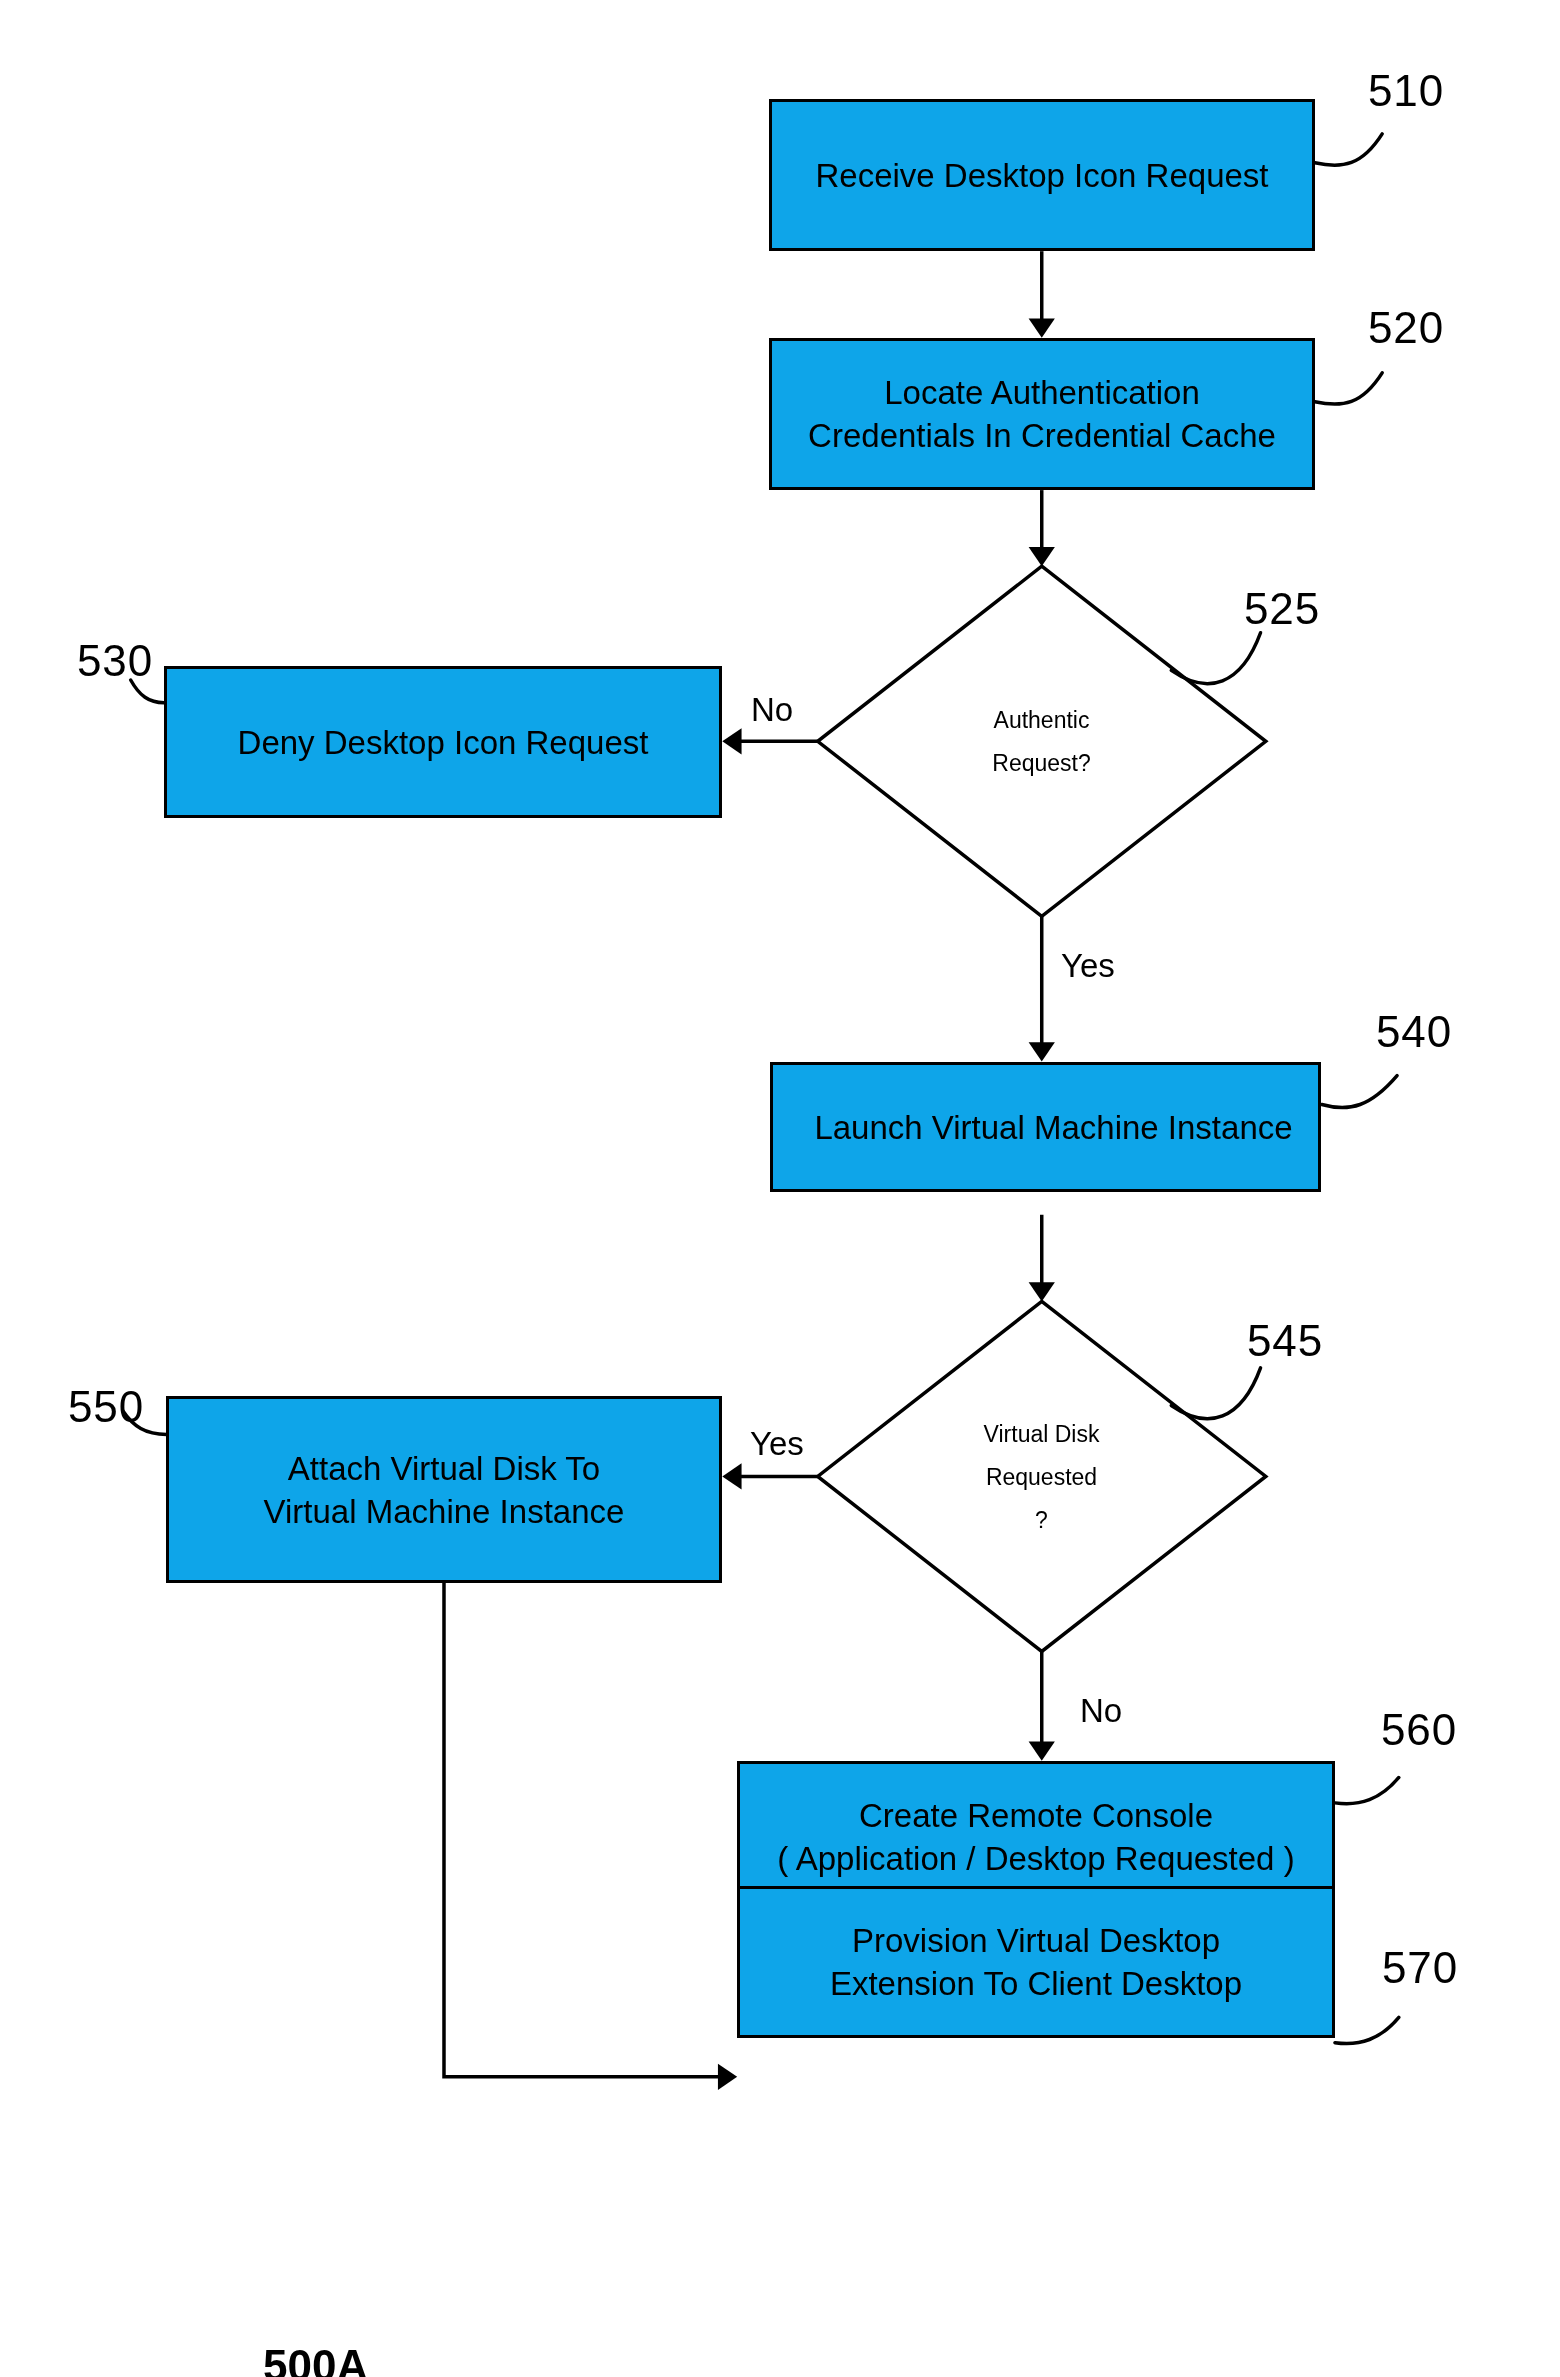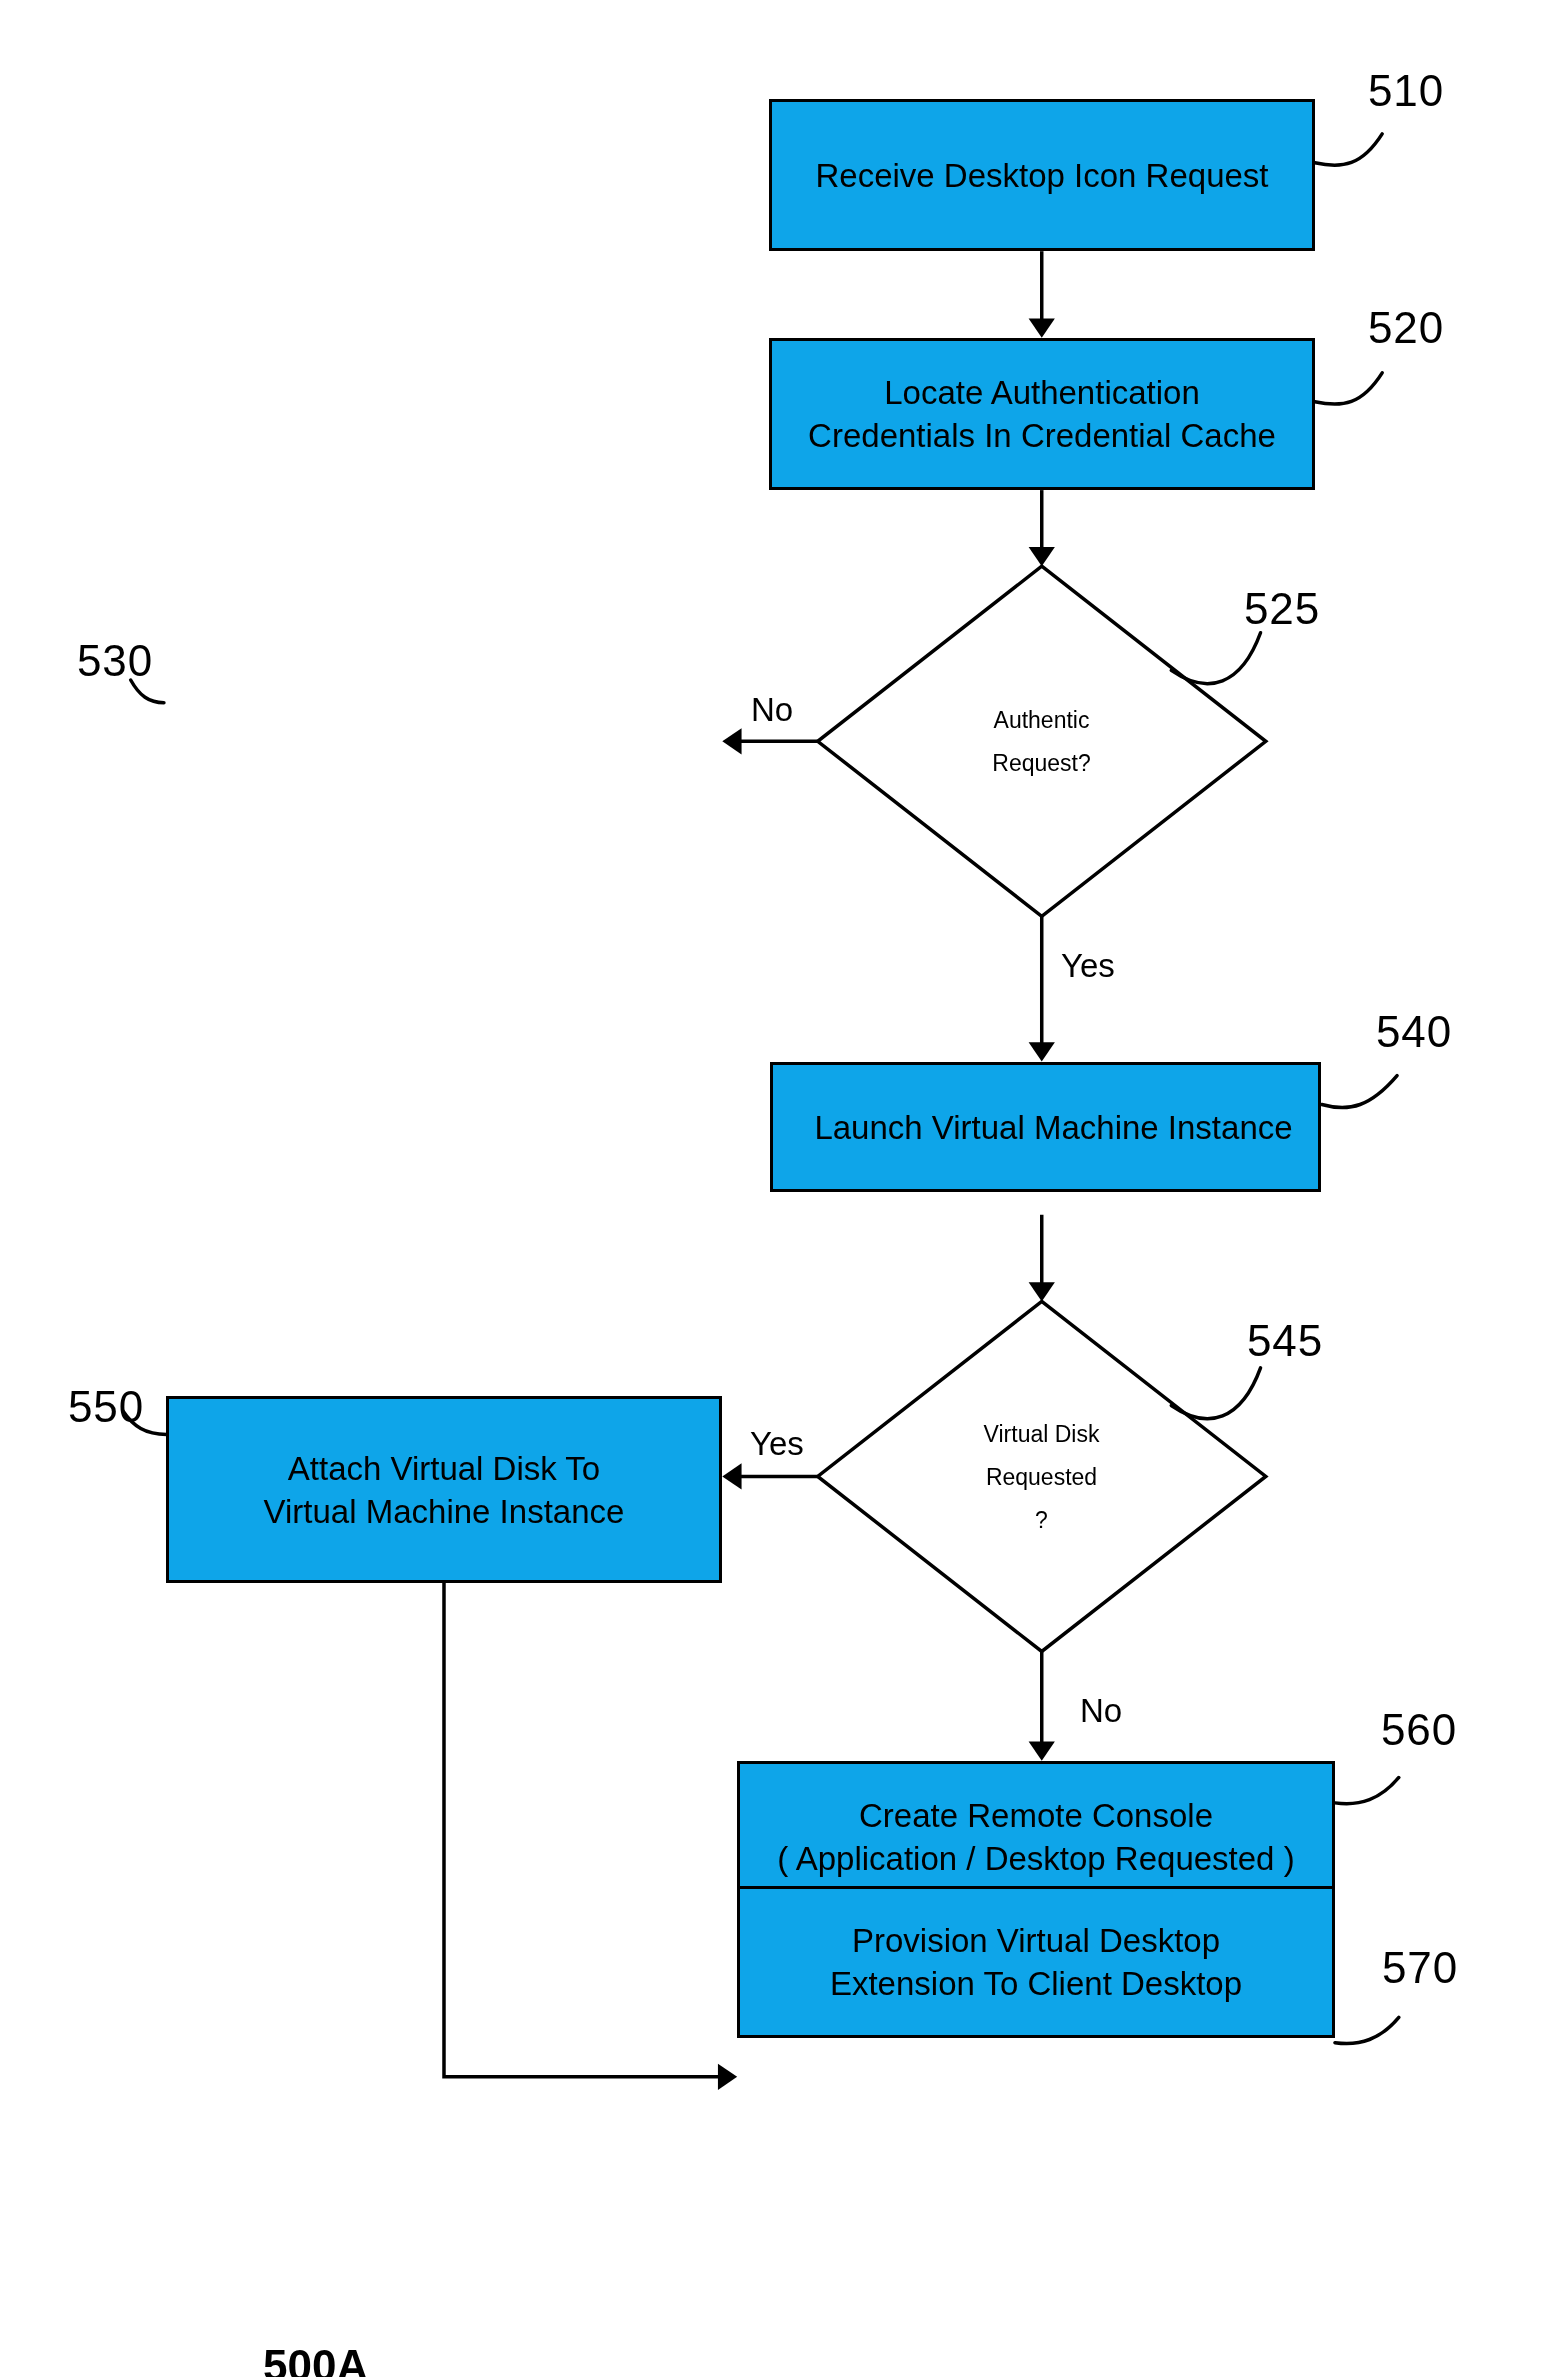--- a/index.html
+++ b/index.html
@@ -119,20 +119,23 @@
 
   <div class="box" style="left:769px; top:99px; width:546px; height:152px;">
     <div class="ln">Receive Desktop Icon Request</div>
   </div>
 
   <div class="box" style="left:769px; top:338px; width:546px; height:152px;">
     <div class="ln">Locate Authentication</div>
     <div class="ln">Credentials In Credential Cache</div>
   </div>
 
+  <div class="box" style="left:164px; top:666px; width:558px; height:152px;">
+    <div class="ln">Deny Desktop Icon Request</div>
+  </div>
 
   <div class="box" style="left:770px; top:1062px; width:551px; height:130px;padding-left:16px;">
     <div class="ln">Launch Virtual Machine Instance</div>
   </div>
 
   <div class="box" style="left:166px; top:1396px; width:556px; height:187px;">
     <div class="ln">Attach Virtual Disk To</div>
     <div class="ln">Virtual Machine Instance</div>
   </div>
 

